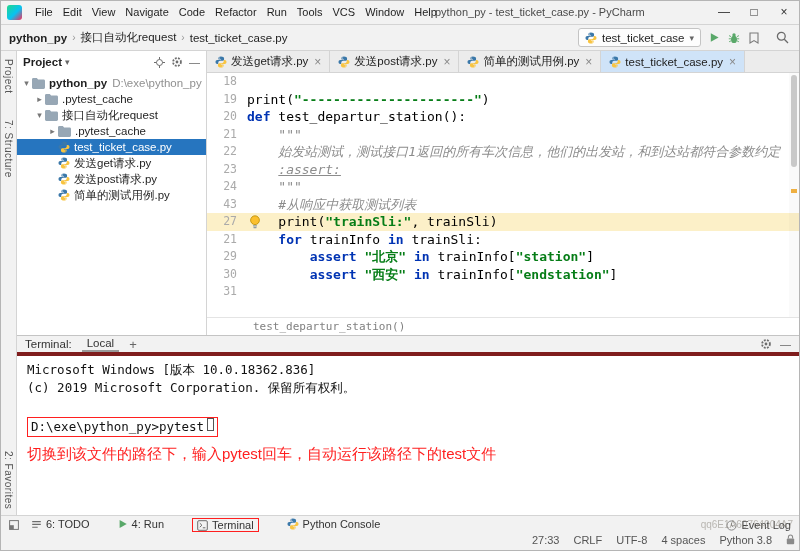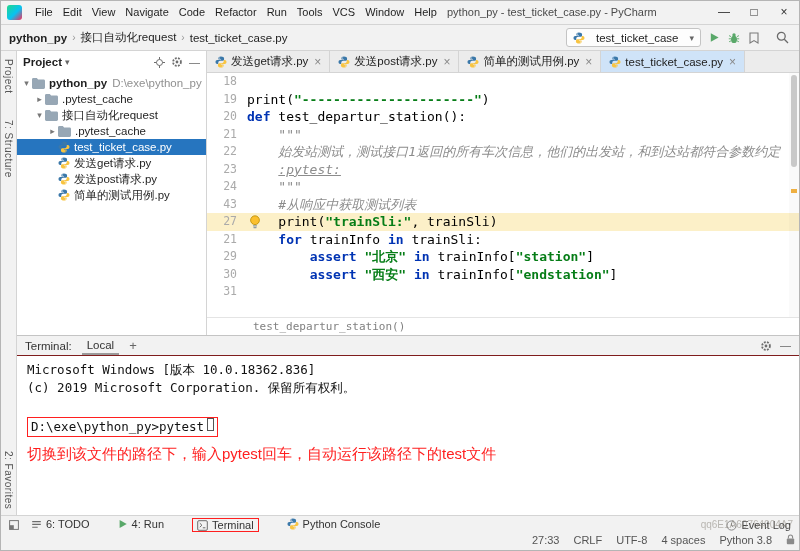--- a/index.html
+++ b/index.html
@@ -10,31 +10,31 @@
   html,body{width:800px;height:551px;}
   body{font-family:"Liberation Sans","DejaVu Sans",sans-serif;color:#1f1f1f;background:#fff;overflow:hidden;}
   .window{width:800px;height:551px;display:flex;flex-direction:column;background:#f2f2f2;position:relative;border:1px solid #b5b5b5;}
   .icn{display:inline-flex;align-items:center;justify-content:center;line-height:0;}
 
   
   .titlebar{height:24px;flex:none;display:flex;align-items:center;background:#f2f2f2;border-bottom:1px solid #d4d4d4;padding-left:6px;position:relative;}
   .app-icon{width:15px;height:15px;border-radius:3px;background:linear-gradient(135deg,#21d789,#07c3f2 55%,#fe2857);margin-right:8px;flex:none;}
   .menu-bar{display:flex;}
   .menu-item{padding:0 5px;font-size:11px;color:#1f1f1f;line-height:23px;}
-  .win-title{position:absolute;left:446px;top:0;line-height:23px;font-size:11px;color:#4a4a4a;white-space:nowrap;}
+  .win-title{position:absolute;left:434px;top:0;line-height:23px;font-size:11px;color:#4a4a4a;white-space:nowrap;}
   .win-controls{margin-left:auto;display:flex;height:23px;}
   .wc{width:30px;text-align:center;line-height:23px;font-size:12px;color:#333;}
 
   
   .toolbar{height:26px;flex:none;display:flex;align-items:center;background:#f2f2f2;border-bottom:1px solid #d4d4d4;padding:0 8px;}
   .breadcrumb{display:flex;align-items:center;gap:5px;font-size:11.5px;}
   .crumb.bold{font-weight:bold;}
   .crumb-sep{color:#999;font-size:10px;}
   .toolbar-right{margin-left:auto;display:flex;align-items:center;gap:8px;}
-  .run-config{display:flex;align-items:center;gap:11px;background:#fdfdfd;border:1px solid #c4c4c4;border-radius:3px;padding:0 6px;font-size:11.5px;height:19px;}
+  .run-config{display:flex;align-items:center;gap:5px;background:#fdfdfd;border:1px solid #c4c4c4;border-radius:3px;padding:0 6px;font-size:11.5px;height:19px;}
   .run-config .chev{color:#666;font-size:9px;}
   .search-btn{margin-left:8px;margin-right:2px;}
 
   
   .main{flex:1;display:flex;min-height:0;}
   .stripe{width:16px;flex:none;border-right:1px solid #d4d4d4;background:#f2f2f2;display:flex;flex-direction:column;align-items:center;padding:8px 0 6px;}
   .stripe-top{display:flex;flex-direction:column;align-items:center;gap:26px;flex:1;}
   .stripe-bottom{display:flex;flex-direction:column;align-items:center;}
   .vtext{writing-mode:vertical-lr;font-size:10px;color:#555;letter-spacing:.5px;white-space:nowrap;}
   .right-col{flex:1;display:flex;flex-direction:column;min-width:0;}
@@ -74,21 +74,21 @@
   .tok-t{color:var(--doc);font-style:italic;text-decoration:underline;}
   .tok-p{color:#000;}
   .bulb{position:absolute;left:42px;top:2px;}
   .vscroll{position:absolute;top:0;right:0;width:10px;bottom:0;background:rgba(0,0,0,0.02);}
   .vscroll .thumb{position:absolute;top:2px;right:2px;width:6px;height:92px;background:#c9c9c9;border-radius:3px;}
   .vscroll .mark{position:absolute;top:116px;right:2px;width:6px;height:4px;background:#efb041;}
   .ed-breadcrumb{height:18px;flex:none;border-top:1px solid #e4e4e4;background:#fff;display:flex;align-items:center;padding-left:46px;font-size:11px;color:#808080;font-family:"DejaVu Sans Mono","Liberation Mono",monospace;}
 
   
   .terminal{height:180px;flex:none;display:flex;flex-direction:column;background:#fff;border-top:1px solid #c4c4c4;}
-  .term-header{height:20px;flex:none;display:flex;align-items:center;background:#f2f2f2;border-bottom:1px solid #7f1d1d;padding:0 8px;gap:10px;font-size:11.5px;color:#333;}
+  .term-header{height:20px;flex:none;display:flex;align-items:center;background:#f2f2f2;border-bottom:4px solid #7f1d1d;padding:0 8px;gap:10px;font-size:11.5px;color:#333;}
   .term-tab{padding:0 5px;border-bottom:2px solid #9a9a9a;height:100%;display:flex;align-items:center;}
   .term-add{color:#666;font-size:13px;}
   .term-icons{margin-left:auto;display:flex;gap:8px;align-items:center;color:#666;}
   .term-body{flex:1;padding:5px 10px;font-family:"DejaVu Sans Mono","Liberation Mono",monospace;font-size:12.5px;color:#111;overflow:hidden;}
   .tl{min-height:18px;line-height:18px;white-space:pre;}
   .tl.boxed{height:24px;display:flex;align-items:center;}
   .redbox{display:inline-flex;align-items:flex-start;border:1.5px solid var(--red);padding:0 3px;gap:3px;}
   .cursor{width:7px;height:13px;border:1px solid #555;display:inline-block;}
   .tl.annotation{font-family:"Liberation Sans","DejaVu Sans",sans-serif;color:var(--red);font-size:15px;margin-top:6px;white-space:normal;}
 
@@ -334,21 +334,21 @@
                 <span class="tab-close">×</span>
               </div>
             </div>
           <div class="code">
             <div class="code-lines">
                 <div class="cl"><span class="ln">18</span><span class="ct"></span></div>
                 <div class="cl"><span class="ln">19</span><span class="ct"><span class="tok-p">print(</span><span class="tok-s">"----------------------"</span><span class="tok-p">)</span></span></div>
                 <div class="cl"><span class="ln">20</span><span class="ct"><span class="tok-k">def </span><span class="tok-p">test_departur_station():</span></span></div>
                 <div class="cl"><span class="ln">21</span><span class="ct"><span class="tok-d">    """</span></span></div>
                 <div class="cl"><span class="ln">22</span><span class="ct"><span class="tok-d">    始发站测试，测试接口1返回的所有车次信息，他们的出发站，和到达站都符合参数约定</span></span></div>
-                <div class="cl"><span class="ln">23</span><span class="ct"><span class="tok-d">    </span><span class="tok-t">:pytest:</span></span></div>
+                <div class="cl"><span class="ln">23</span><span class="ct"><span class="tok-d">    </span><span class="tok-t">:assert:</span></span></div>
                 <div class="cl"><span class="ln">24</span><span class="ct"><span class="tok-d">    """</span></span></div>
                 <div class="cl"><span class="ln">43</span><span class="ct"><span class="tok-c">    #从响应中获取测试列表</span></span></div>
                 <div class="cl hl"><span class="ln">27</span><span class="ct"><span class="tok-p">    print(</span><span class="tok-s">"trainSli:"</span><span class="tok-p">, trainSli)</span></span><span class="icn bulb"><svg width="12" height="14" viewBox="0 0 12 14">
                       <circle cx="6" cy="5.2" r="4.4" fill="#fbc02d" stroke="#b98c00" stroke-width=".8"></circle>
                       <rect x="4" y="10.2" width="4" height="1.3" rx=".4" fill="#8d9ba5"></rect>
                       <rect x="4.4" y="12" width="3.2" height="1.2" rx=".4" fill="#8d9ba5"></rect>
                     </svg></span></div>
                 <div class="cl"><span class="ln">21</span><span class="ct"><span class="tok-k">    for </span><span class="tok-p">trainInfo </span><span class="tok-k">in </span><span class="tok-p">trainSli:</span></span></div>
                 <div class="cl"><span class="ln">29</span><span class="ct"><span class="tok-p">        </span><span class="tok-k">assert </span><span class="tok-s">"北京"</span><span class="tok-k"> in </span><span class="tok-p">trainInfo[</span><span class="tok-s">"station"</span><span class="tok-p">]</span></span></div>
                 <div class="cl"><span class="ln">30</span><span class="ct"><span class="tok-p">        </span><span class="tok-k">assert </span><span class="tok-s">"西安"</span><span class="tok-k"> in </span><span class="tok-p">trainInfo[</span><span class="tok-s">"endstation"</span><span class="tok-p">]</span></span></div>

